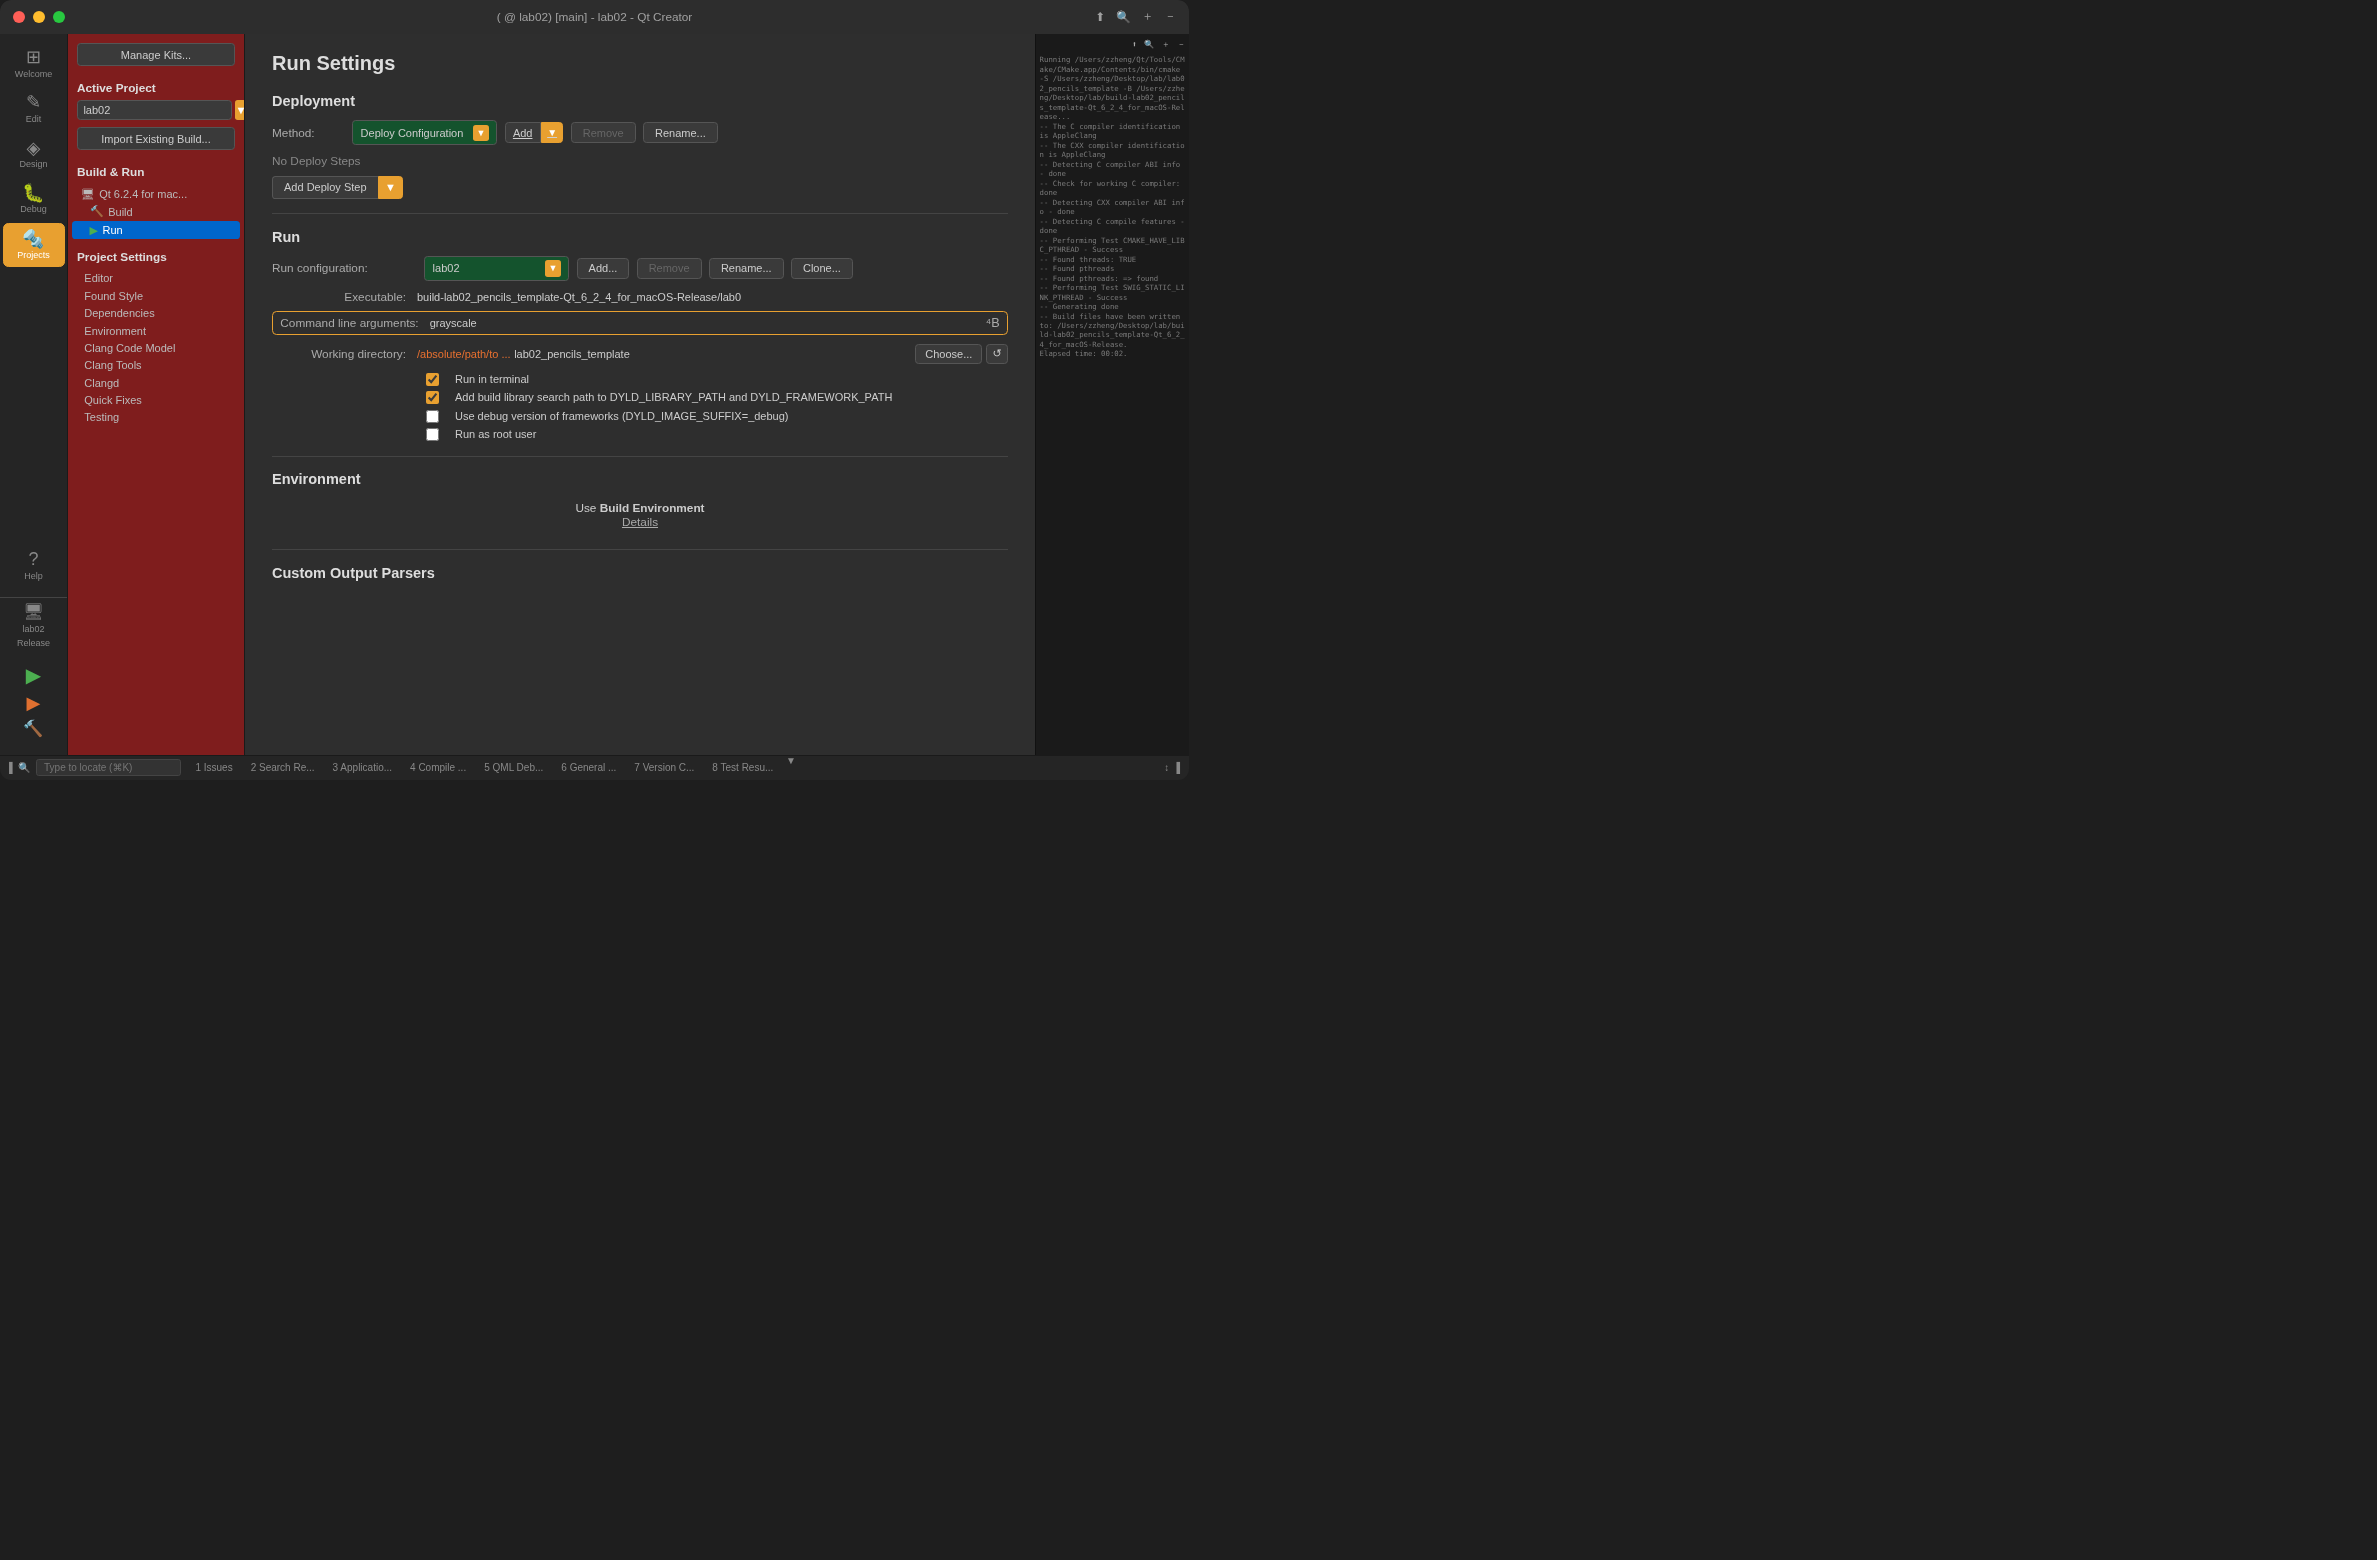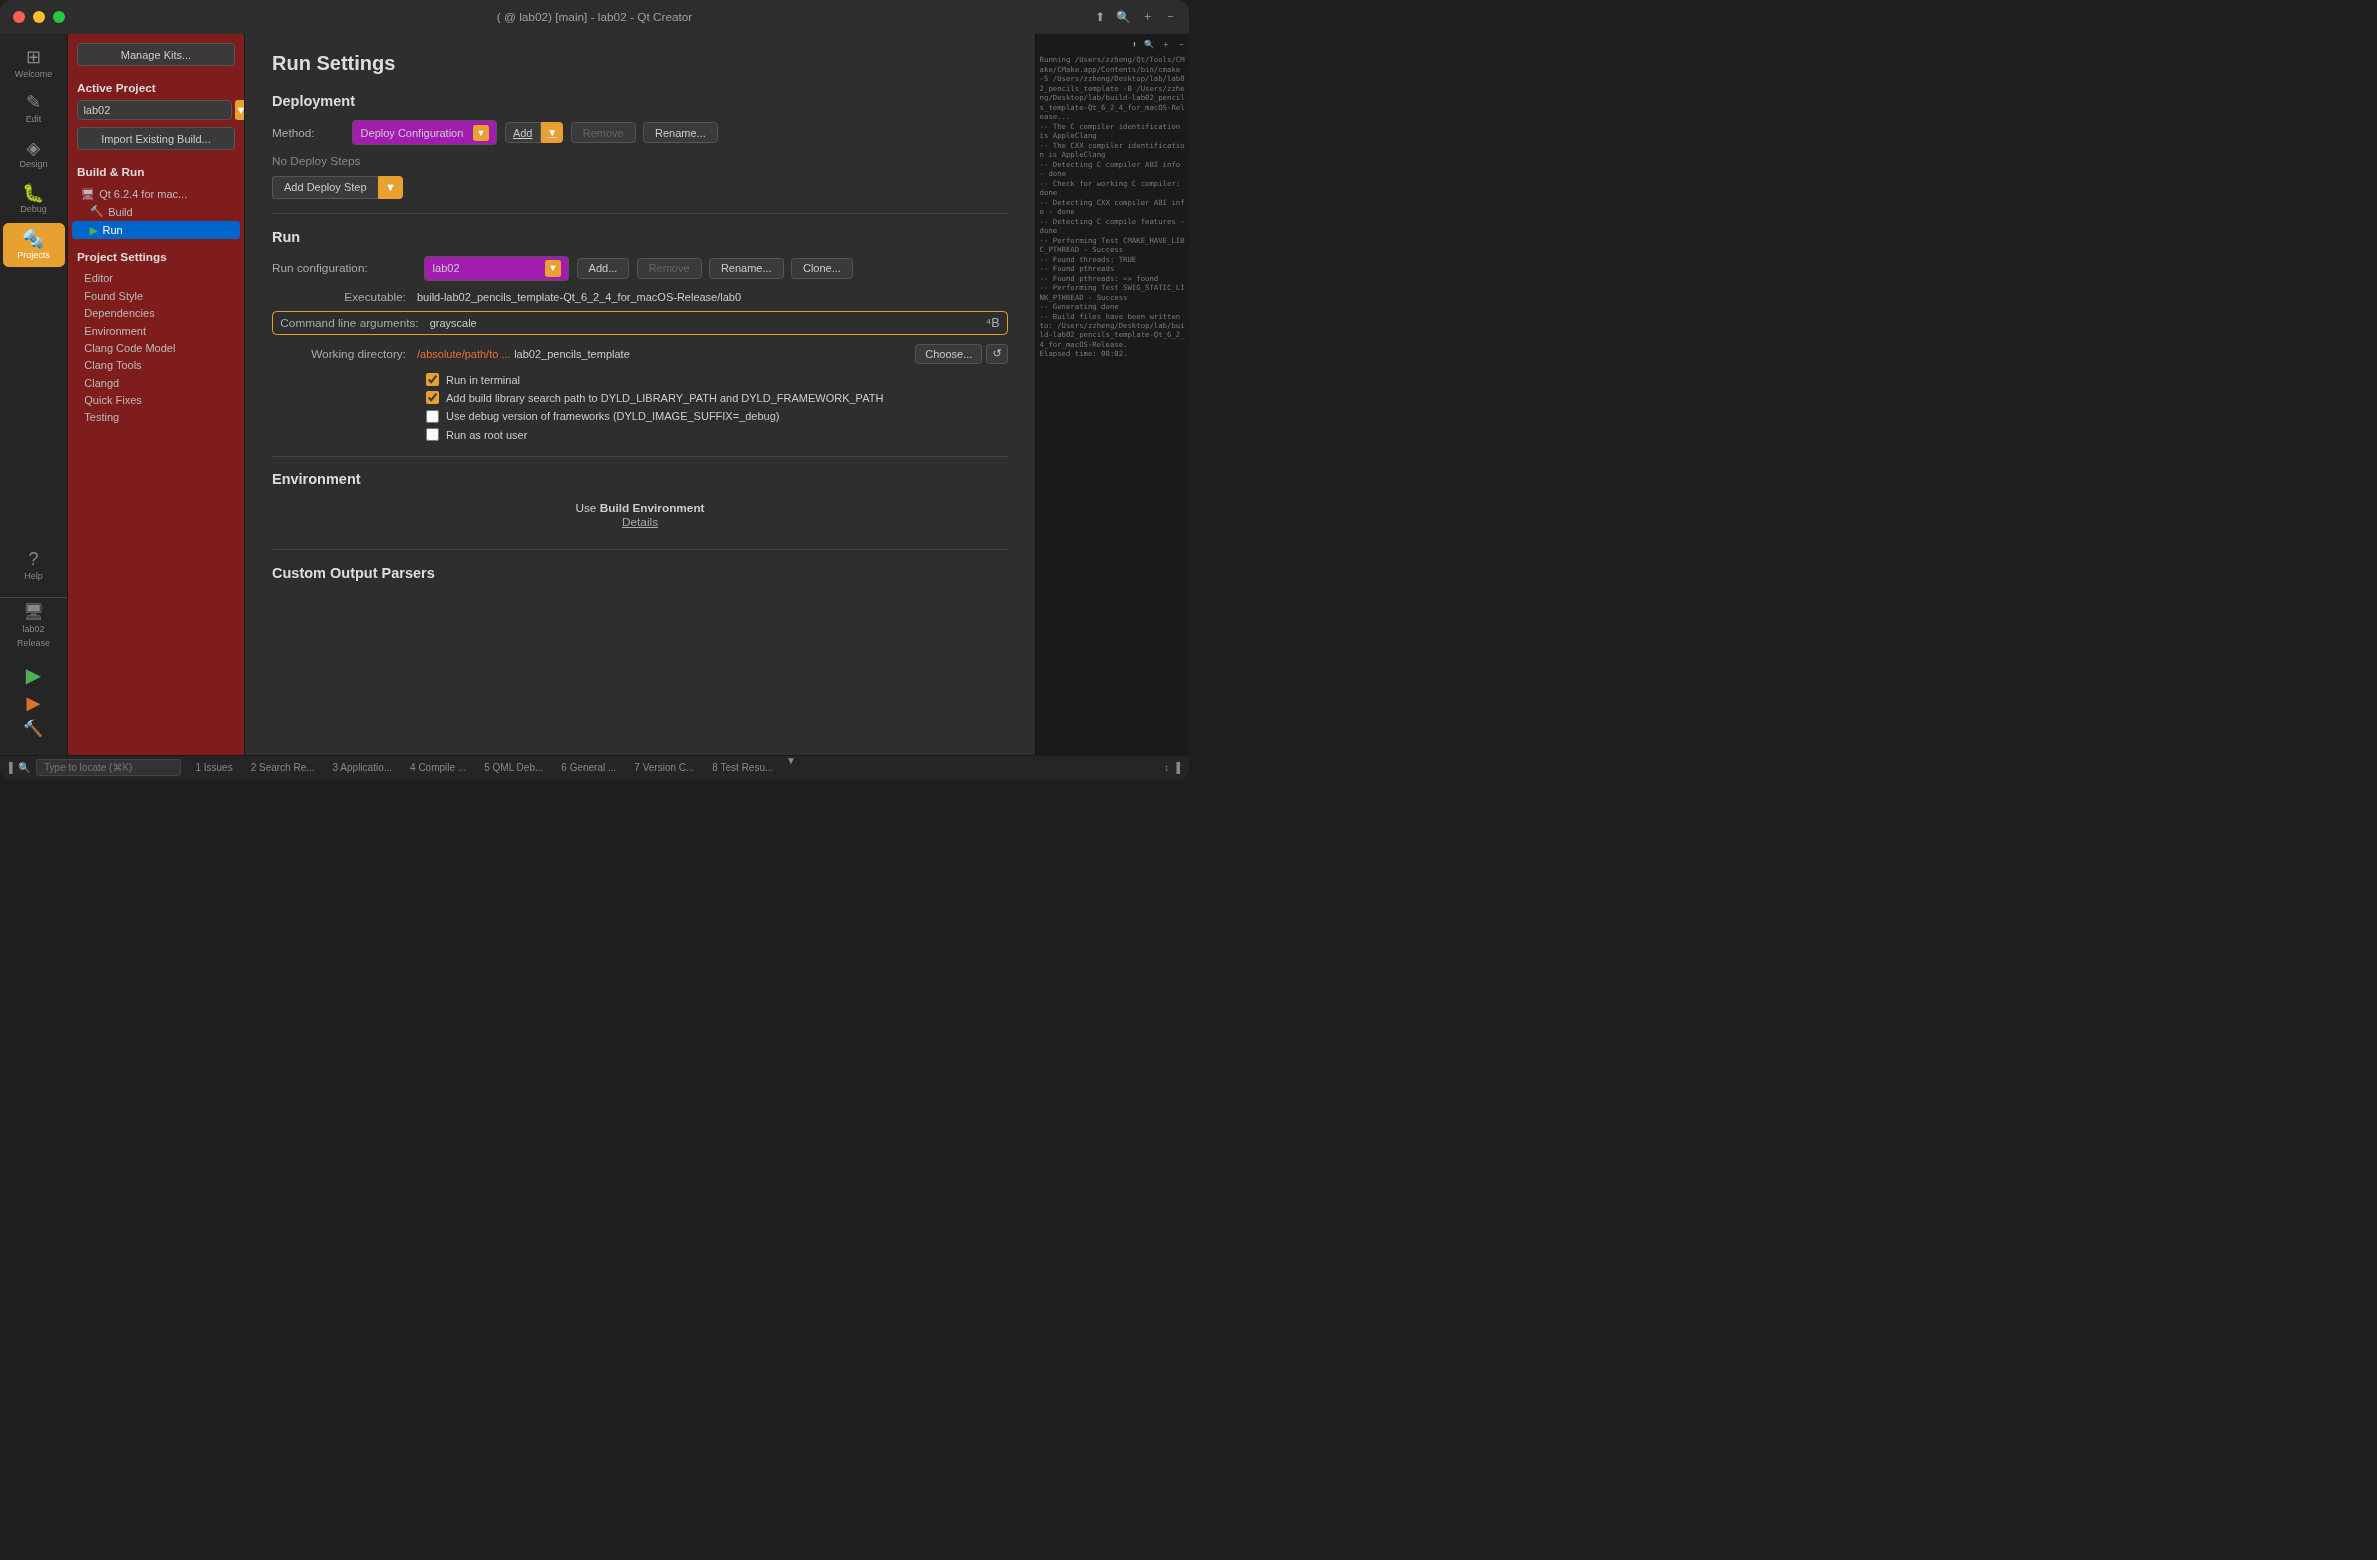--- a/index.html
+++ b/index.html
@@ -258,21 +258,21 @@
     }
     .form-label {
       color: #aaa;
       font-size: 11.8px;
       min-width: 73px;
     }
     .form-label-wide {
       min-width: 145px;
     }
     .combo-box {
-      background: #a21caf;
+      background: #14532d;
       border: 0.9px solid #555;
       color: #ccc;
       padding: 3.6px 7.3px;
       border-radius: 3.6px;
       font-size: 11px;
       display: flex;
       align-items: center;
       gap: 5.4px;
       cursor: pointer;
       min-width: 145px;
@@ -455,24 +455,23 @@
       border: 0.9px solid #555;
       color: #ccc;
       padding: 2.7px 5.4px;
       border-radius: 3.6px;
       cursor: pointer;
       font-size: 11px;
       margin-left: 3.6px;
     }
     .checkbox-row {
       display: flex;
-      align-items: center;
       margin-bottom: 5.4px;
       padding-left: 154px;
-      gap: 7px;
+      gap: 16px;
     }
     .checkbox-row input[type="checkbox"] {
       accent-color: #e8a030;
     }
     .checkbox-label {
       color: #ccc;
       font-size: 11px;
     }
     .env-section {
       margin-top: 14.5px;

